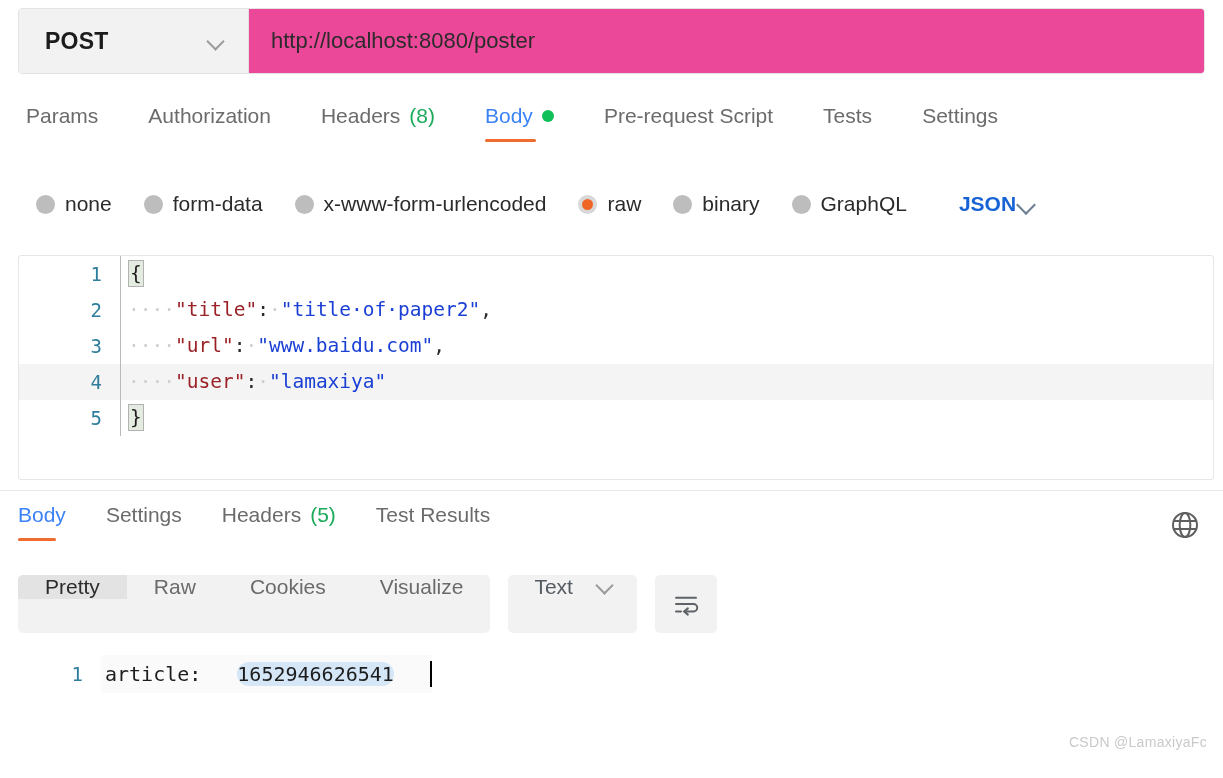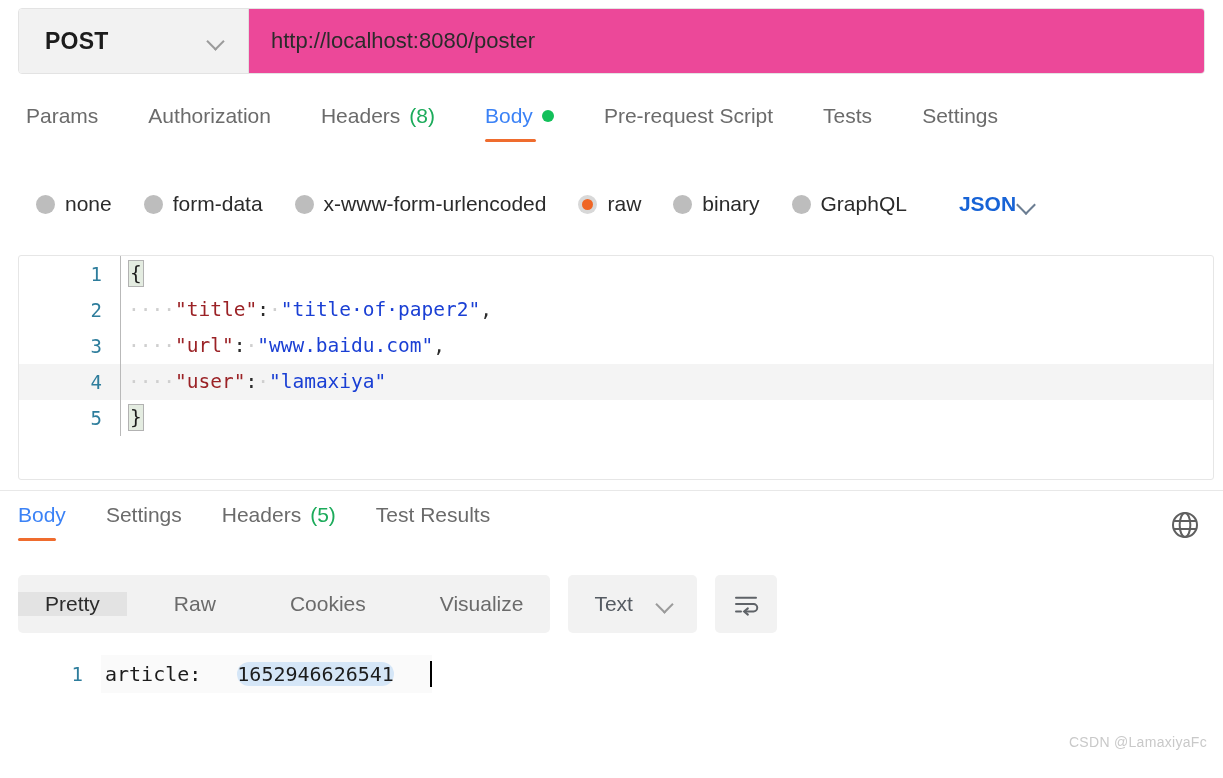--- a/index.html
+++ b/index.html
@@ -259,39 +259,38 @@
     display: flex;
     align-items: center;
     gap: 18px;
   }
   .seg-group {
     display: flex;
     background: #f2f2f2;
     border-radius: 5px;
     overflow: hidden;
     height: 58px;
-    align-items: center;
-    gap: 20px;
+    align-items: flex-start;
   }
   .seg {
     display: flex;
     align-items: center;
     padding: 0 27px;
     font-size: 21px;
     color: #6b6b6b;
     cursor: pointer;
     white-space: nowrap;
   }
   .seg.active {
     background: #e3e3e3;
     color: #2b2b2b;
   }
   .dd-box {
     display: flex;
-    align-items: center;
+    align-items: flex-start;
     gap: 22px;
     background: #f2f2f2;
     border-radius: 5px;
     height: 58px;
     padding: 0 22px 0 26px;
     cursor: pointer;
   }
   .dd-box .dd-text {
     font-size: 21px;
     color: #555b62;

